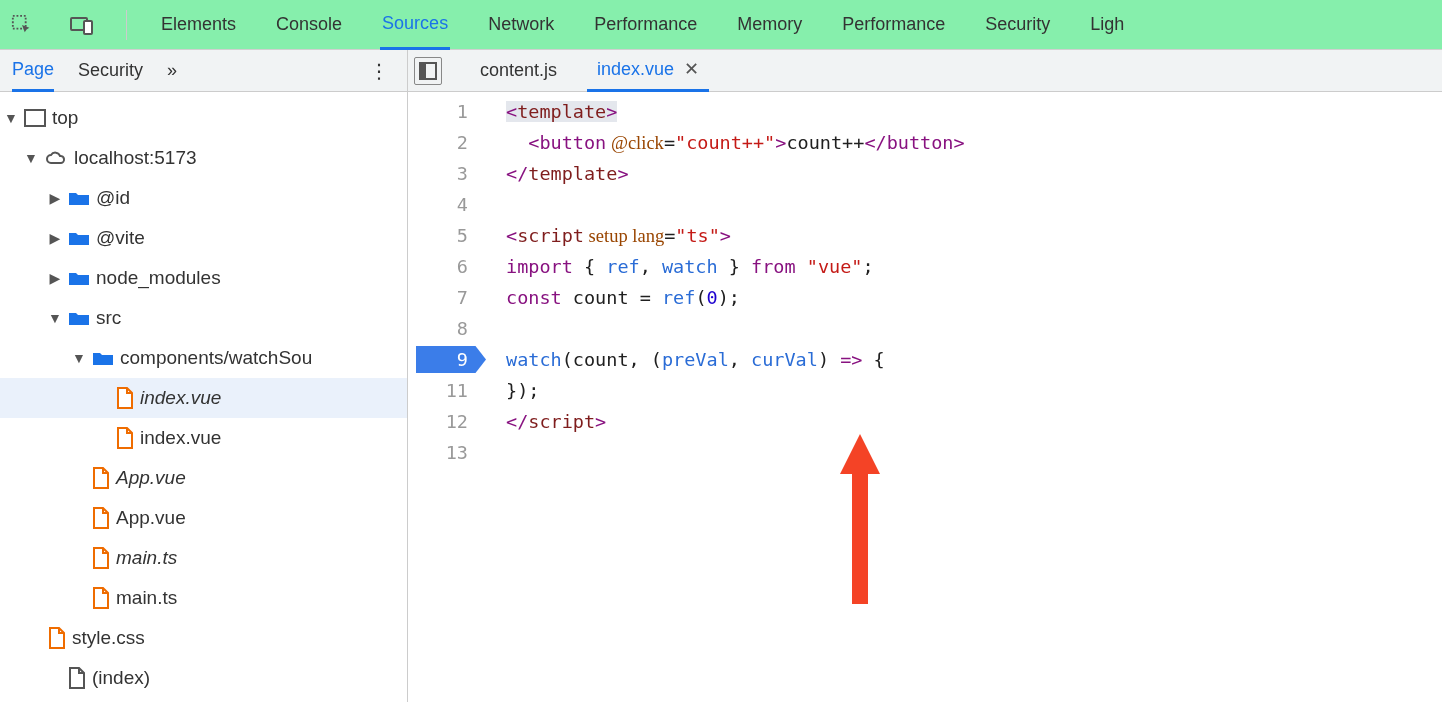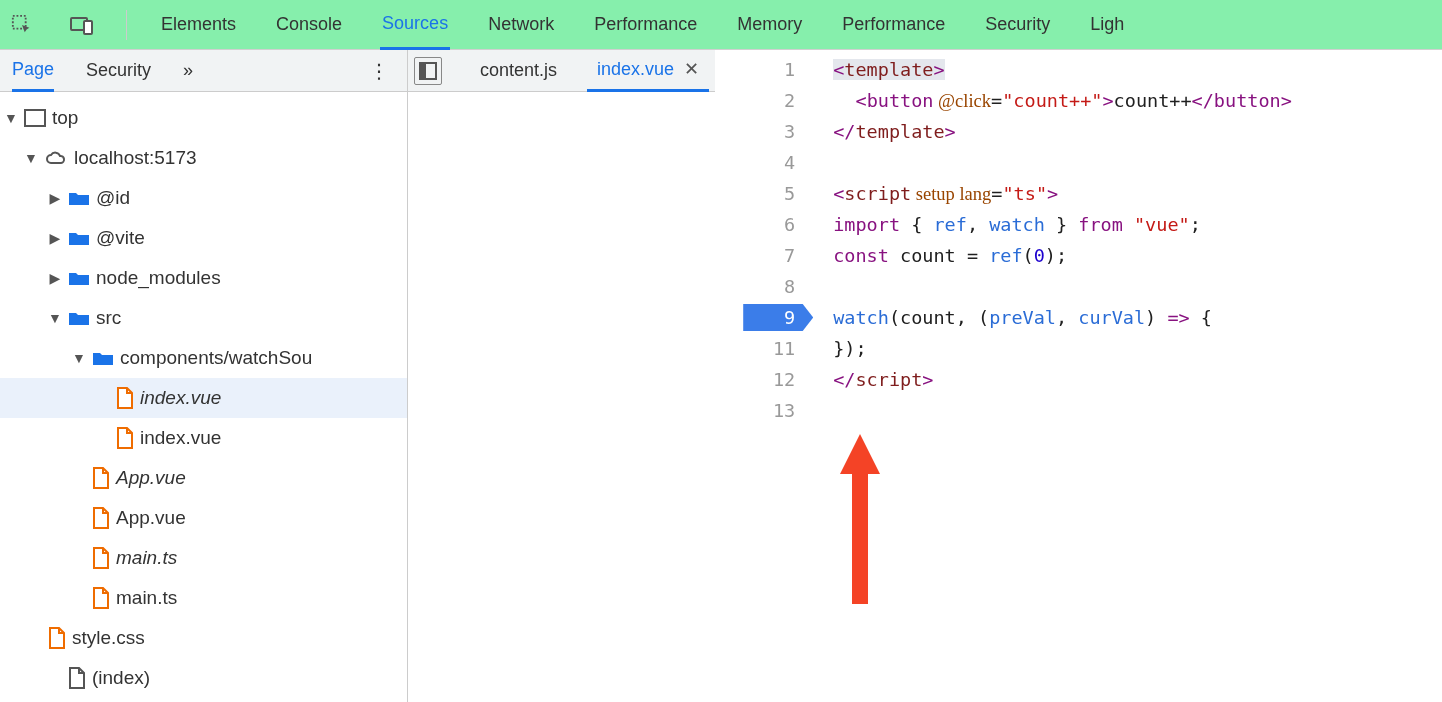--- a/index.html
+++ b/index.html
@@ -8,34 +8,34 @@
 .top-tabs { display:flex; align-items:center; height:50px; border-bottom:1px solid #d0d0d0; background:#86efac; padding:0 10px; gap:36px; }
 .top-tabs .tool-icon { width:24px; height:24px; display:flex; align-items:center; justify-content:center; cursor:pointer; }
 .main-tab { color:#333; cursor:pointer; height:50px; display:flex; align-items:center; padding:0 2px; }
 .main-tab.active { color:#1a73e8; border-bottom:3px solid #1a73e8; font-weight:400; }
 .sep { width:1px; height:30px; background:#ccc; margin:0 -4px; }
 
 .row2 { display:flex; height:652px; }
 
 .page-panel { width:408px; border-right:1px solid #ccc; display:flex; flex-direction:column; }
 .page-panel-head { display:flex; align-items:center; height:42px; border-bottom:1px solid #ccc; background:#f1f3f4; padding:0 12px; justify-content:space-between; }
-.page-tabs { display:flex; gap:32px; align-items:center; }
+.page-tabs { display:flex; gap:24px; align-items:center; }
 .page-tab { cursor:pointer; height:42px; display:flex; align-items:center; }
 .page-tab.active { color:#1a73e8; border-bottom:3px solid #1a73e8; }
 .more-dots { font-size:20px; cursor:pointer; padding:0 6px; }
 
 .tree { padding:6px 0; flex:1; overflow:hidden; font-size:19px; }
 .tree .item { display:flex; align-items:center; height:40px; cursor:pointer; gap:6px; white-space:nowrap; }
 .tree .item.selected { background:#eaf1fb; }
 .tw { width:14px; text-align:center; font-size:14px; color:#555; display:inline-block; }
 .folder-icon svg, .file-icon svg, .host-icon svg, .frame-icon svg { display:block; }
 .orange { stroke:#ef6c00; fill:#fff; }
 .blue   { fill:#1a73e8; }
 
-.editor-wrap { flex:1; display:flex; flex-direction:row; position:relative;gap:20px; }
+.editor-wrap { flex:1; display:flex; flex-direction:column; position:relative; }
 
 .open-tabs { height:42px; border-bottom:1px solid #ccc; background:#f1f3f4; display:flex; align-items:center; padding:0 6px; gap:20px; }
 .sidebar-toggle { width:28px; height:28px; border:1px solid #888; border-radius:2px; display:flex; align-items:center; justify-content:center; cursor:pointer; margin-right:8px; }
 .open-tab { display:flex; align-items:center; gap:10px; height:42px; padding:0 10px; cursor:pointer; }
 .open-tab.active { color:#1a73e8; border-bottom:3px solid #1a73e8; }
 .close-x { font-size:18px; color:#555; cursor:pointer; }
 
 .code { font-family: Menlo, Consolas, monospace; font-size:18.5px; line-height:31px; position:relative; padding-top:4px; }
 .cl { display:flex; height:31px; }
 .ln { width:80px; text-align:right; padding-right:20px; color:#999; user-select:none; position:relative; }

